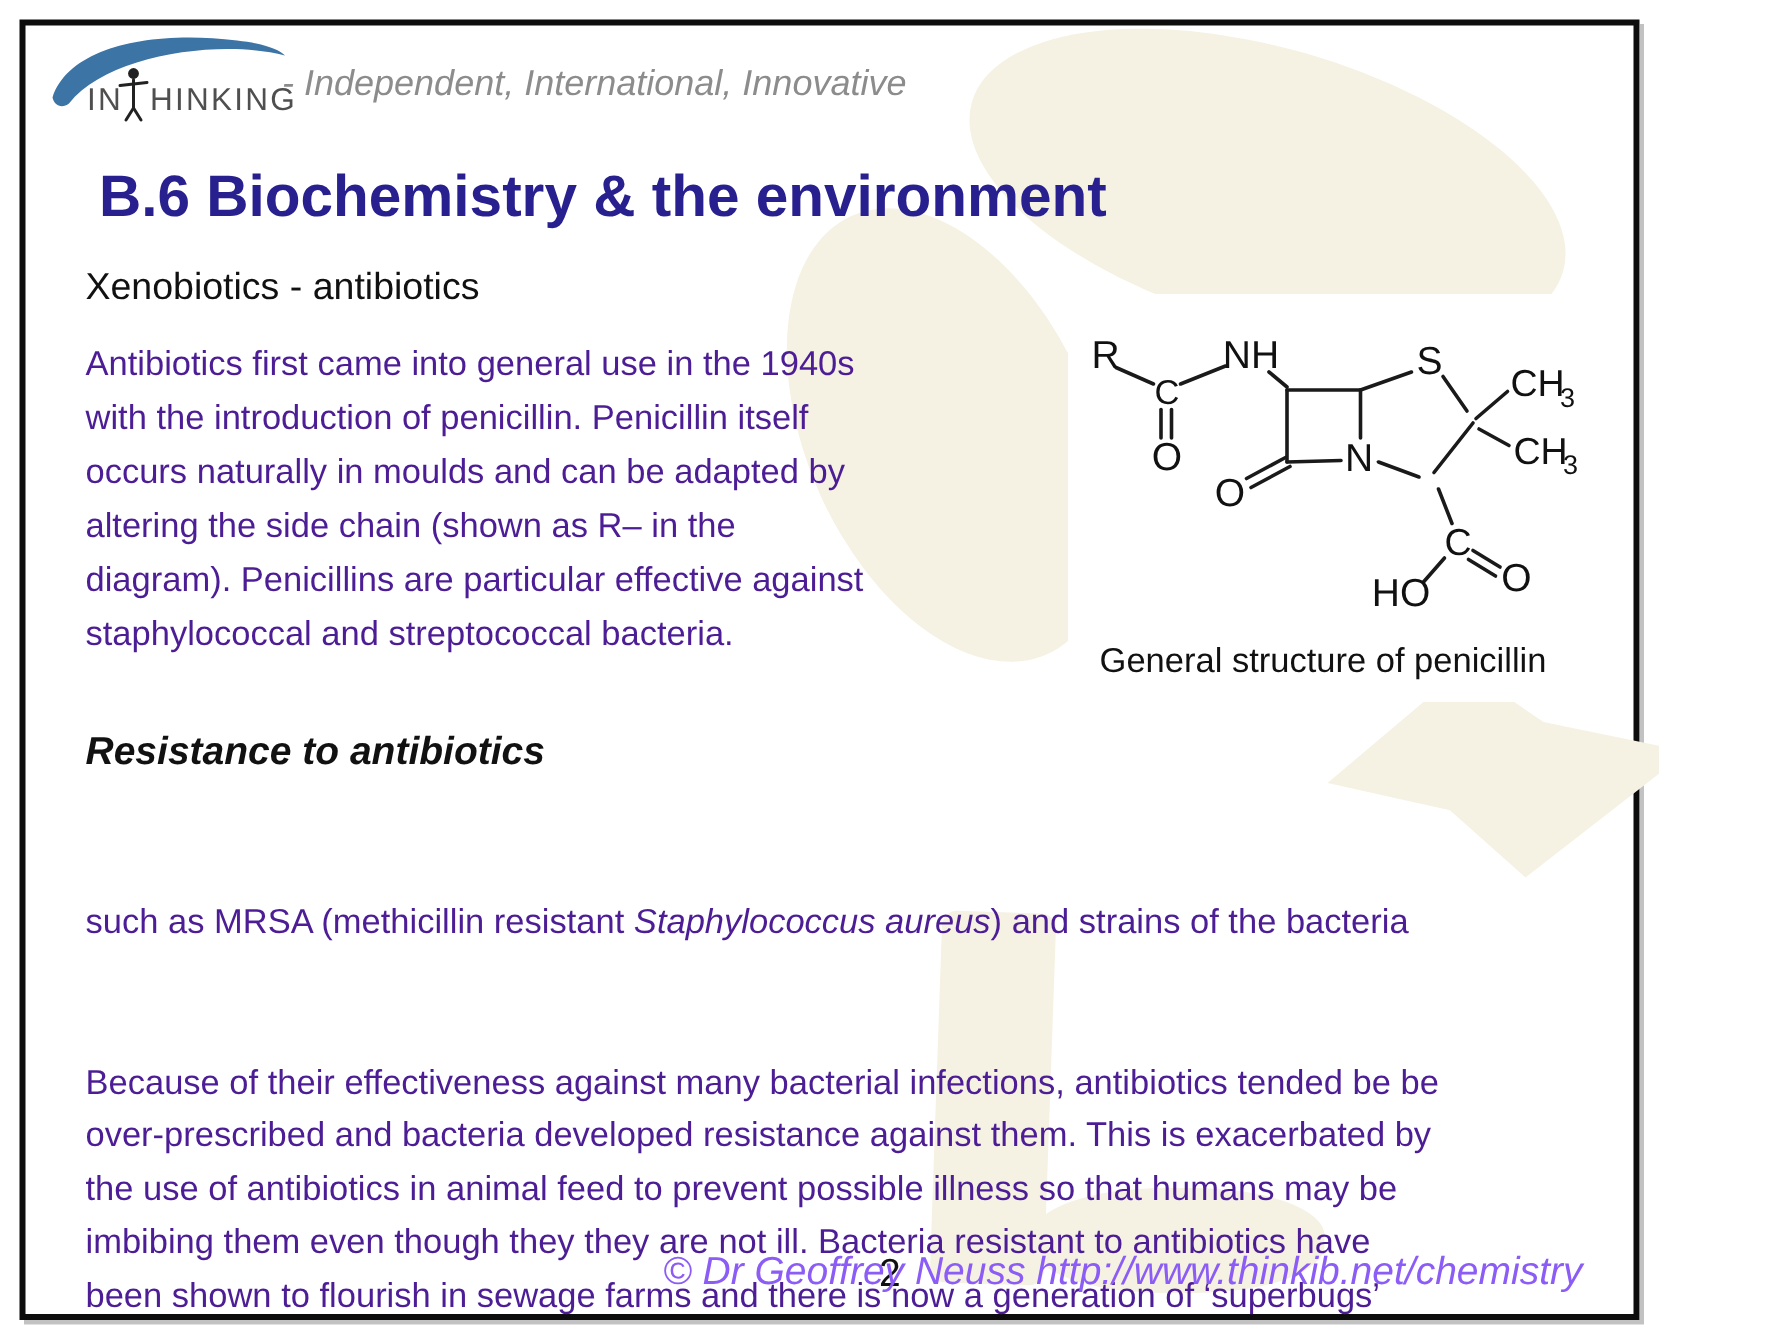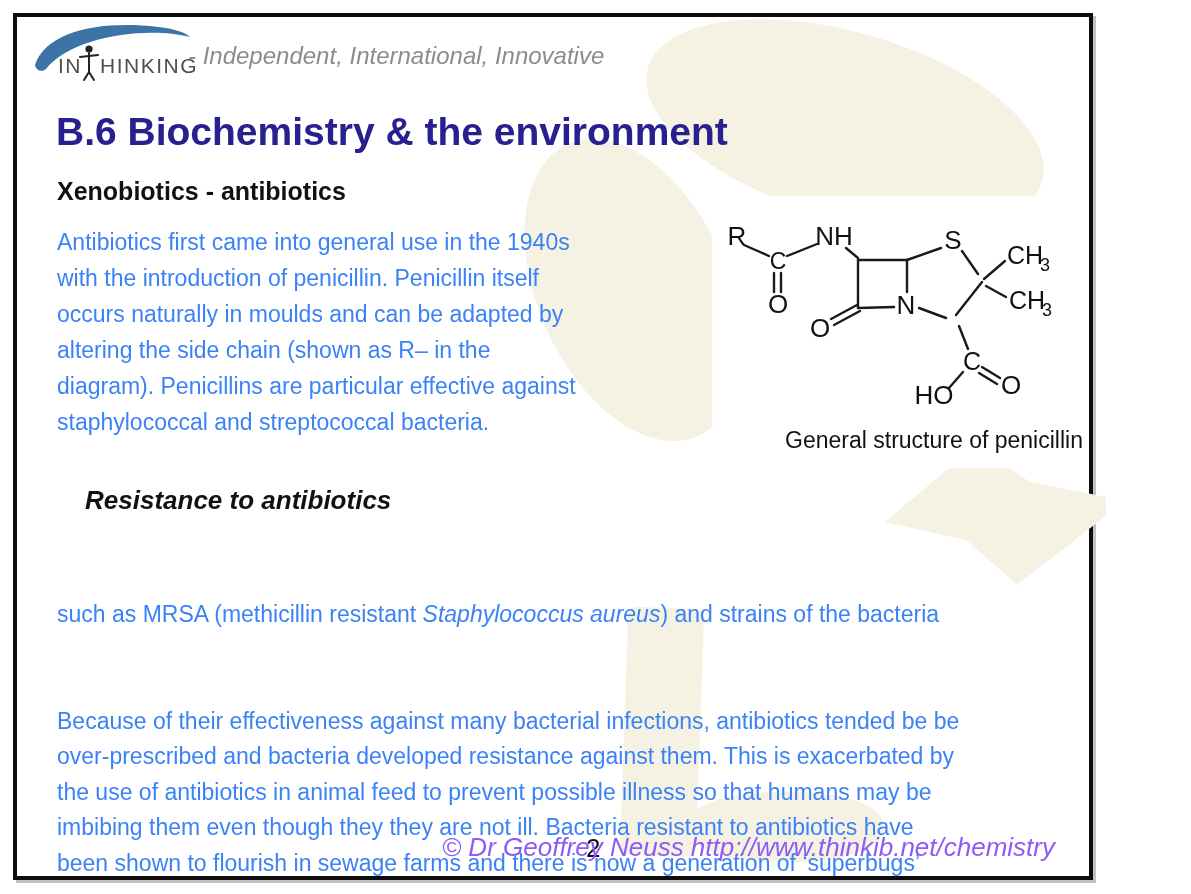--- a/index.html
+++ b/index.html
@@ -12,30 +12,30 @@
   .wm-arc{left:640px;top:32px;width:410px;height:185px;border-radius:50%;transform:rotate(16deg);}
   .wm-left{left:538px;top:130px;width:190px;height:320px;border-radius:50%;transform:rotate(-24deg);}
   .wm-arrow{left:885px;top:445px;width:240px;height:140px;
             clip-path:polygon(0% 55%,38% 0%,60% 26%,100% 40%,55% 100%,34% 68%);}
   .wm-leg{left:624px;top:608px;width:76px;height:248px;border-radius:10px;transform:rotate(2deg);}
   .wm-foot{left:688px;top:792px;width:195px;height:70px;border-radius:45%;}
   
   .z3{z-index:3;}
   .logo{position:absolute;left:30px;top:20px;width:170px;height:64px;}
   .tagline{position:absolute;left:188px;top:42px;font-size:24px;font-style:italic;color:#8c8c8c;white-space:pre;}
-  .title{position:absolute;left:56px;top:110px;font-size:39px;font-weight:bold;color:#28208e;white-space:pre;}
-  .subtitle{position:absolute;left:57px;top:177px;font-size:25px;font-weight:bold;color:#111;white-space:pre;}
-  .para{position:absolute;font-size:23px;line-height:36px;white-space:pre;color:#3b82f6;}
+  .title{position:absolute;left:66px;top:110px;font-size:39px;font-weight:bold;color:#28208e;white-space:pre;}
+  .subtitle{position:absolute;left:57px;top:177px;font-size:25px;font-weight:normal;color:#111;white-space:pre;}
+  .para{position:absolute;font-size:23px;line-height:36px;white-space:pre;color:#4c1d95;}
   .para1{left:57px;top:224px;width:665px;}
   .para2{left:57px;top:526px;width:1095px;line-height:35.5px;}
-  .heading2{position:absolute;left:57px;top:485px;font-size:26px;font-weight:bold;font-style:italic;color:#111;white-space:pre;margin-left:28px;}
+  .heading2{position:absolute;left:57px;top:485px;font-size:26px;font-weight:bold;font-style:italic;color:#111;white-space:pre;}
   .it{font-style:italic;}
   .figure-box{position:absolute;left:712px;top:196px;width:372px;height:272px;background:#ffffff;z-index:2;}
   .figure-svg{position:absolute;left:710px;top:198px;width:410px;height:270px;}
-  .fig-caption{position:absolute;left:748px;top:427px;width:372px;text-align:center;font-size:23px;color:#111;white-space:pre;}
+  .fig-caption{position:absolute;left:696px;top:427px;width:372px;text-align:center;font-size:23px;color:#111;white-space:pre;}
   .page-num{position:absolute;left:586px;top:833px;font-size:26px;color:#111;white-space:pre;}
   .copyright{position:absolute;right:51px;top:832px;font-size:26px;font-style:italic;color:#8b5cf6;white-space:pre;}
   svg text{font-family:"Liberation Sans",sans-serif;fill:#111;}
   .bond{stroke:#1a1a1a;stroke-width:2.4;stroke-linecap:round;}
   .logo-word{font-size:21px;letter-spacing:1.5px;fill:#4f4f4f;}
 </style>
 </head>
 <body>
 
 <div class="slide">

